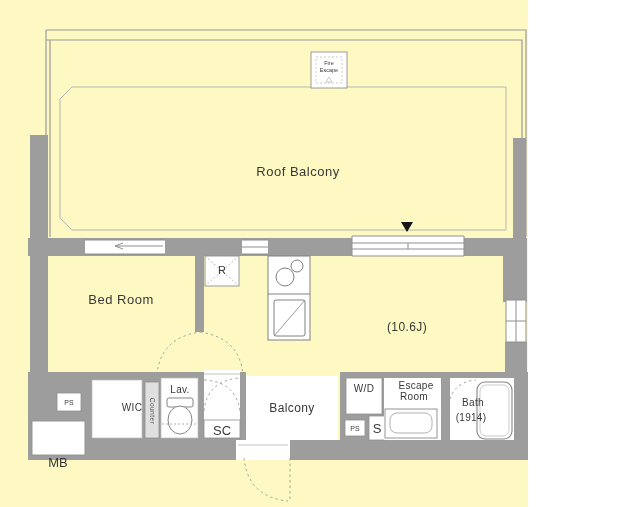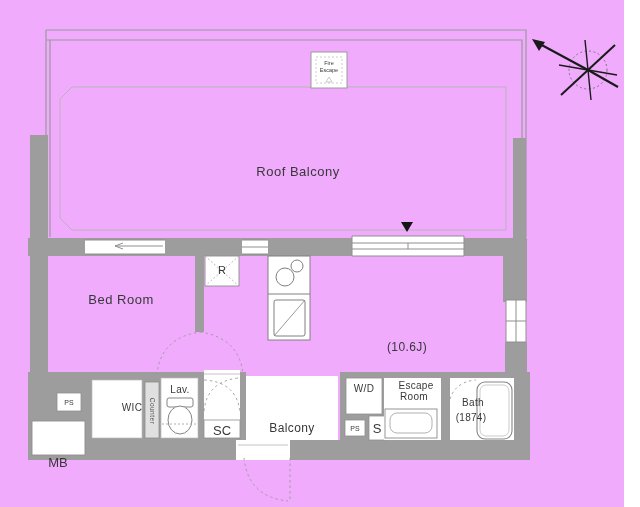--- a/index.html
+++ b/index.html
@@ -1,27 +1,27 @@
 <!DOCTYPE html>
 <html><head>
 <meta charset="utf-8">
 <style>
   html,body{margin:0;padding:0;background:#ffffff;}
   #stage{
-    position:relative;width:624px;height:507px;background:#f0abfc;
+    position:relative;width:528px;height:507px;background:#fef9c3;
     font-family:"Liberation Sans", sans-serif;color:#333;overflow:hidden;
   }
   #plan-svg{position:absolute;left:0;top:0;}
   .lbl{
     position:absolute;transform:translate(-50%,-50%);
     white-space:nowrap;color:#383838;line-height:1;
     font-family:"Liberation Sans", sans-serif;
   }
   .fs13{font-size:13px;letter-spacing:.5px;}
-  .fs12{font-size:12px;letter-spacing:.4px;margin-top:20px;}
+  .fs12{font-size:12px;letter-spacing:.4px;}
   .fs11{font-size:11px;}
   .fs10{font-size:10px;letter-spacing:.3px;}
   .fs9{font-size:13px;}
   .fs7{font-size:7px;}
   .fs55{font-size:5.5px;}
   .vert{
     transform:translate(-50%,-50%) rotate(90deg);
     font-size:6.5px;color:#555;letter-spacing:.5px;
   }
 </style>
@@ -187,15 +187,15 @@
   <div class="lbl fs9" style="left:222px;top:430px">SC</div>
   <div class="lbl fs12" style="left:292px;top:408px">Balcony</div>
   <div class="lbl fs10" style="left:364px;top:389px">W/D</div>
   <div class="lbl fs7" style="left:69px;top:402px">PS</div>
   <div class="lbl fs7" style="left:355px;top:428px">PS</div>
   <div class="lbl fs9" style="left:377px;top:428px">S</div>
   <div class="lbl fs9" style="left:58px;top:462px">MB</div>
   <div class="lbl fs10" style="left:416px;top:386px">Escape</div>
   <div class="lbl fs10" style="left:414px;top:397px">Room</div>
   <div class="lbl fs10" style="left:473px;top:403px">Bath</div>
-  <div class="lbl fs10" style="left:471px;top:418px">(1874)</div>
+  <div class="lbl fs10" style="left:471px;top:418px">(1914)</div>
 
 </div>
 
 </body></html>

